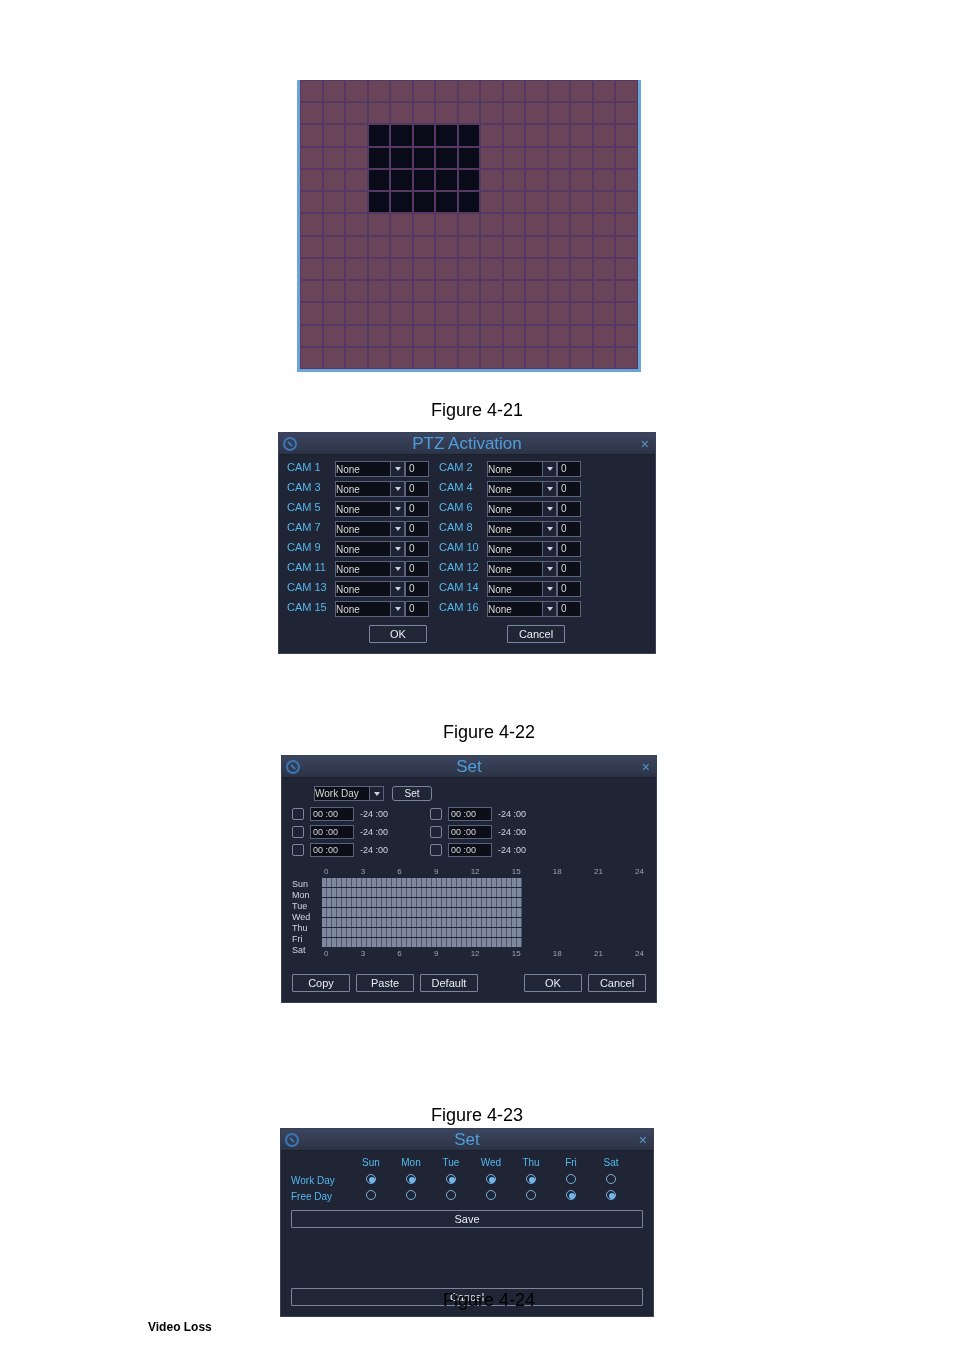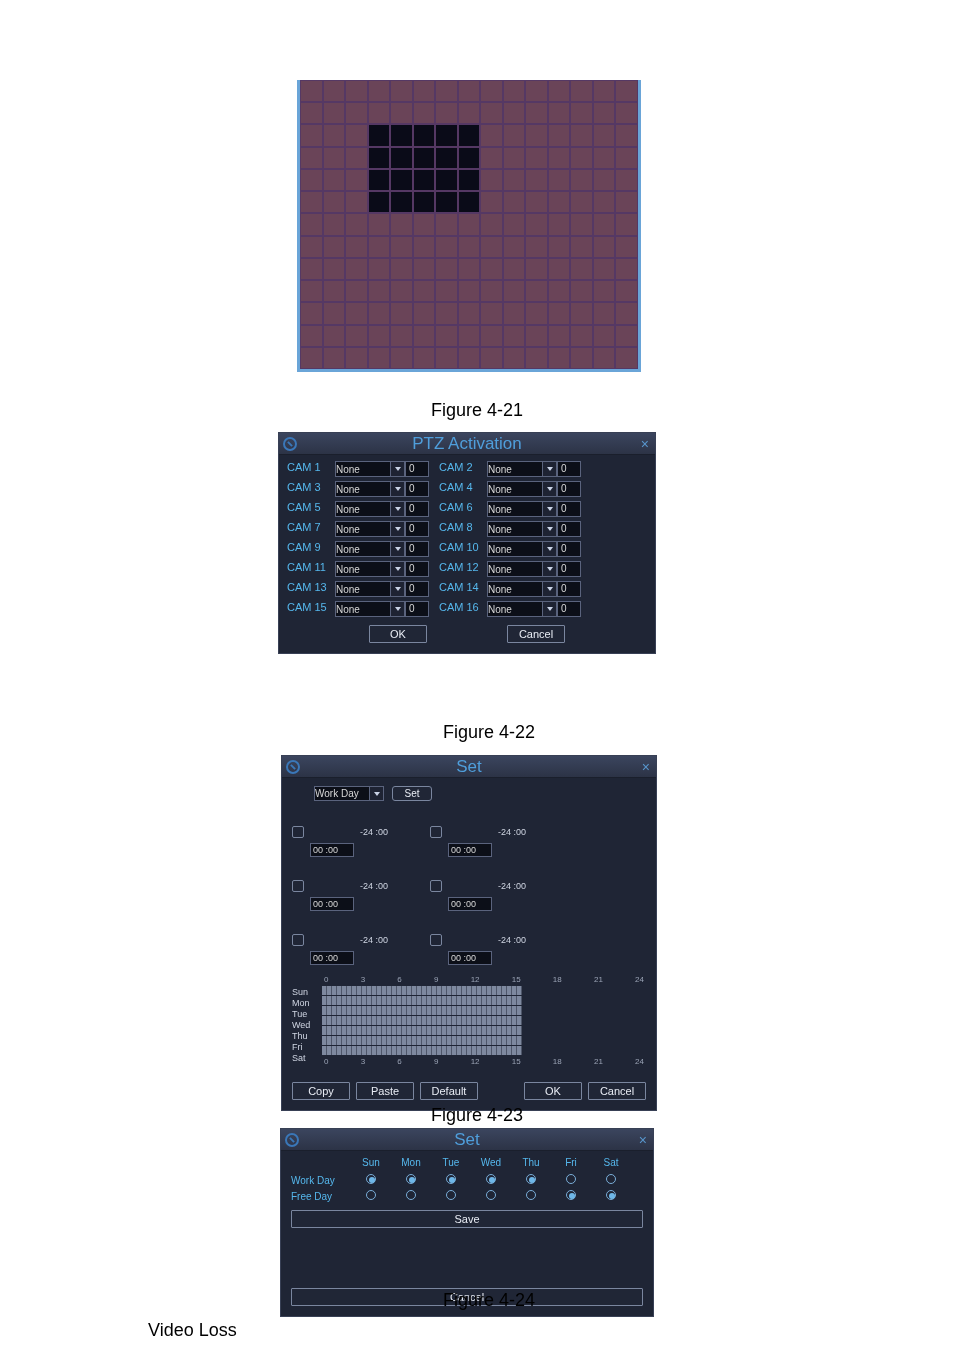--- a/index.html
+++ b/index.html
@@ -209,21 +209,20 @@
   }
   .time-box {
     width: 44px;
     height: 14px;
     background: #0c0f18;
     border: 1px solid #5a637d;
     color: #d7d7d7;
     font-size: 9px;
     padding-left: 2px;
     line-height: 12px;
-    margin-top: 36px;
   }
   .time-static { width: 38px; font-size: 9px; color: #cfd5e2; }
   .time-pair2 { margin-left: 20px; }
 
   .schedule-chart {
     margin-top: 10px;
     display: flex;
   }
   .day-labels {
     display: flex;
@@ -321,22 +320,22 @@
     gap: 60px;
     margin-top: 8px;
     flex-direction: column;
   }
 
   
   .video-loss {
     position: absolute;
     left: 148px;
     top: 1320px;
-    font-size: 18px;
-    font-weight: normal;
+    font-size: 12px;
+    font-weight: bold;
     color: #000;
   }
 
   
   .cap421 { position: absolute; left: 0; top: 390px; }
   .cap422 { position: absolute; left: 0; top: 712px; padding-left: 24px; }
   .cap423 { position: absolute; left: 0; top: 1095px; }
   .cap424 { position: absolute; left: 12px; top: 1280px; }
 </style>
 </head>

